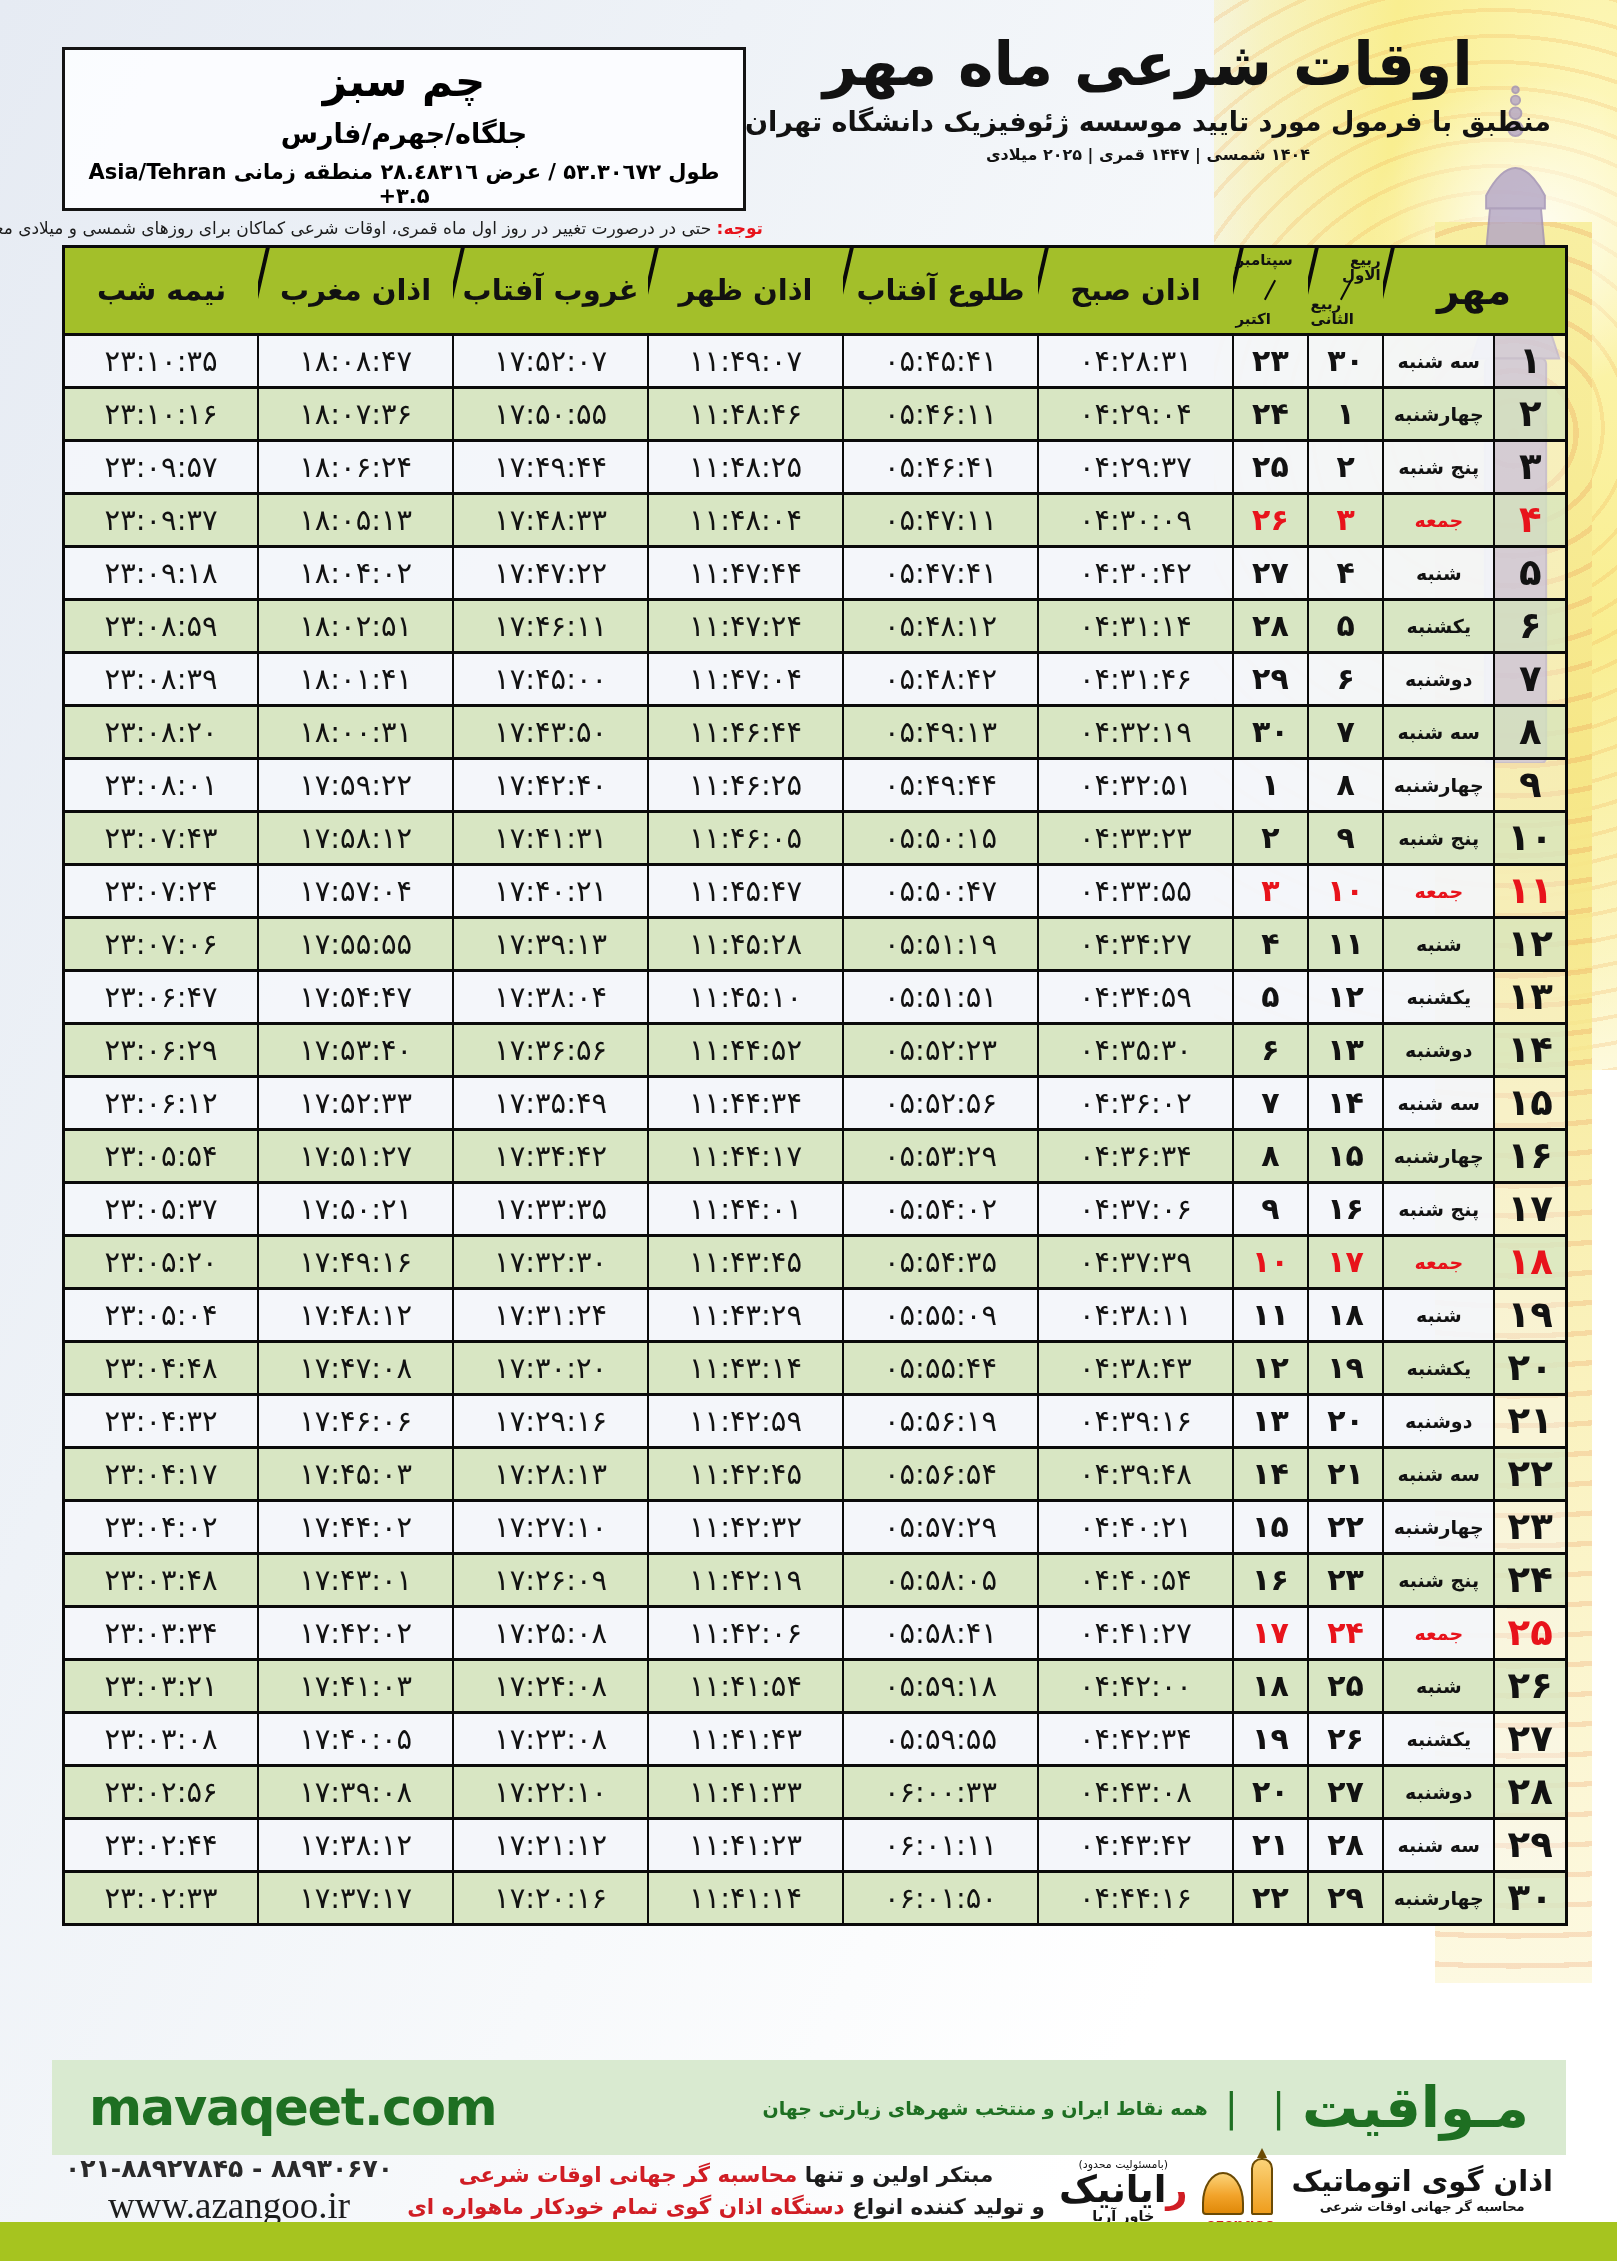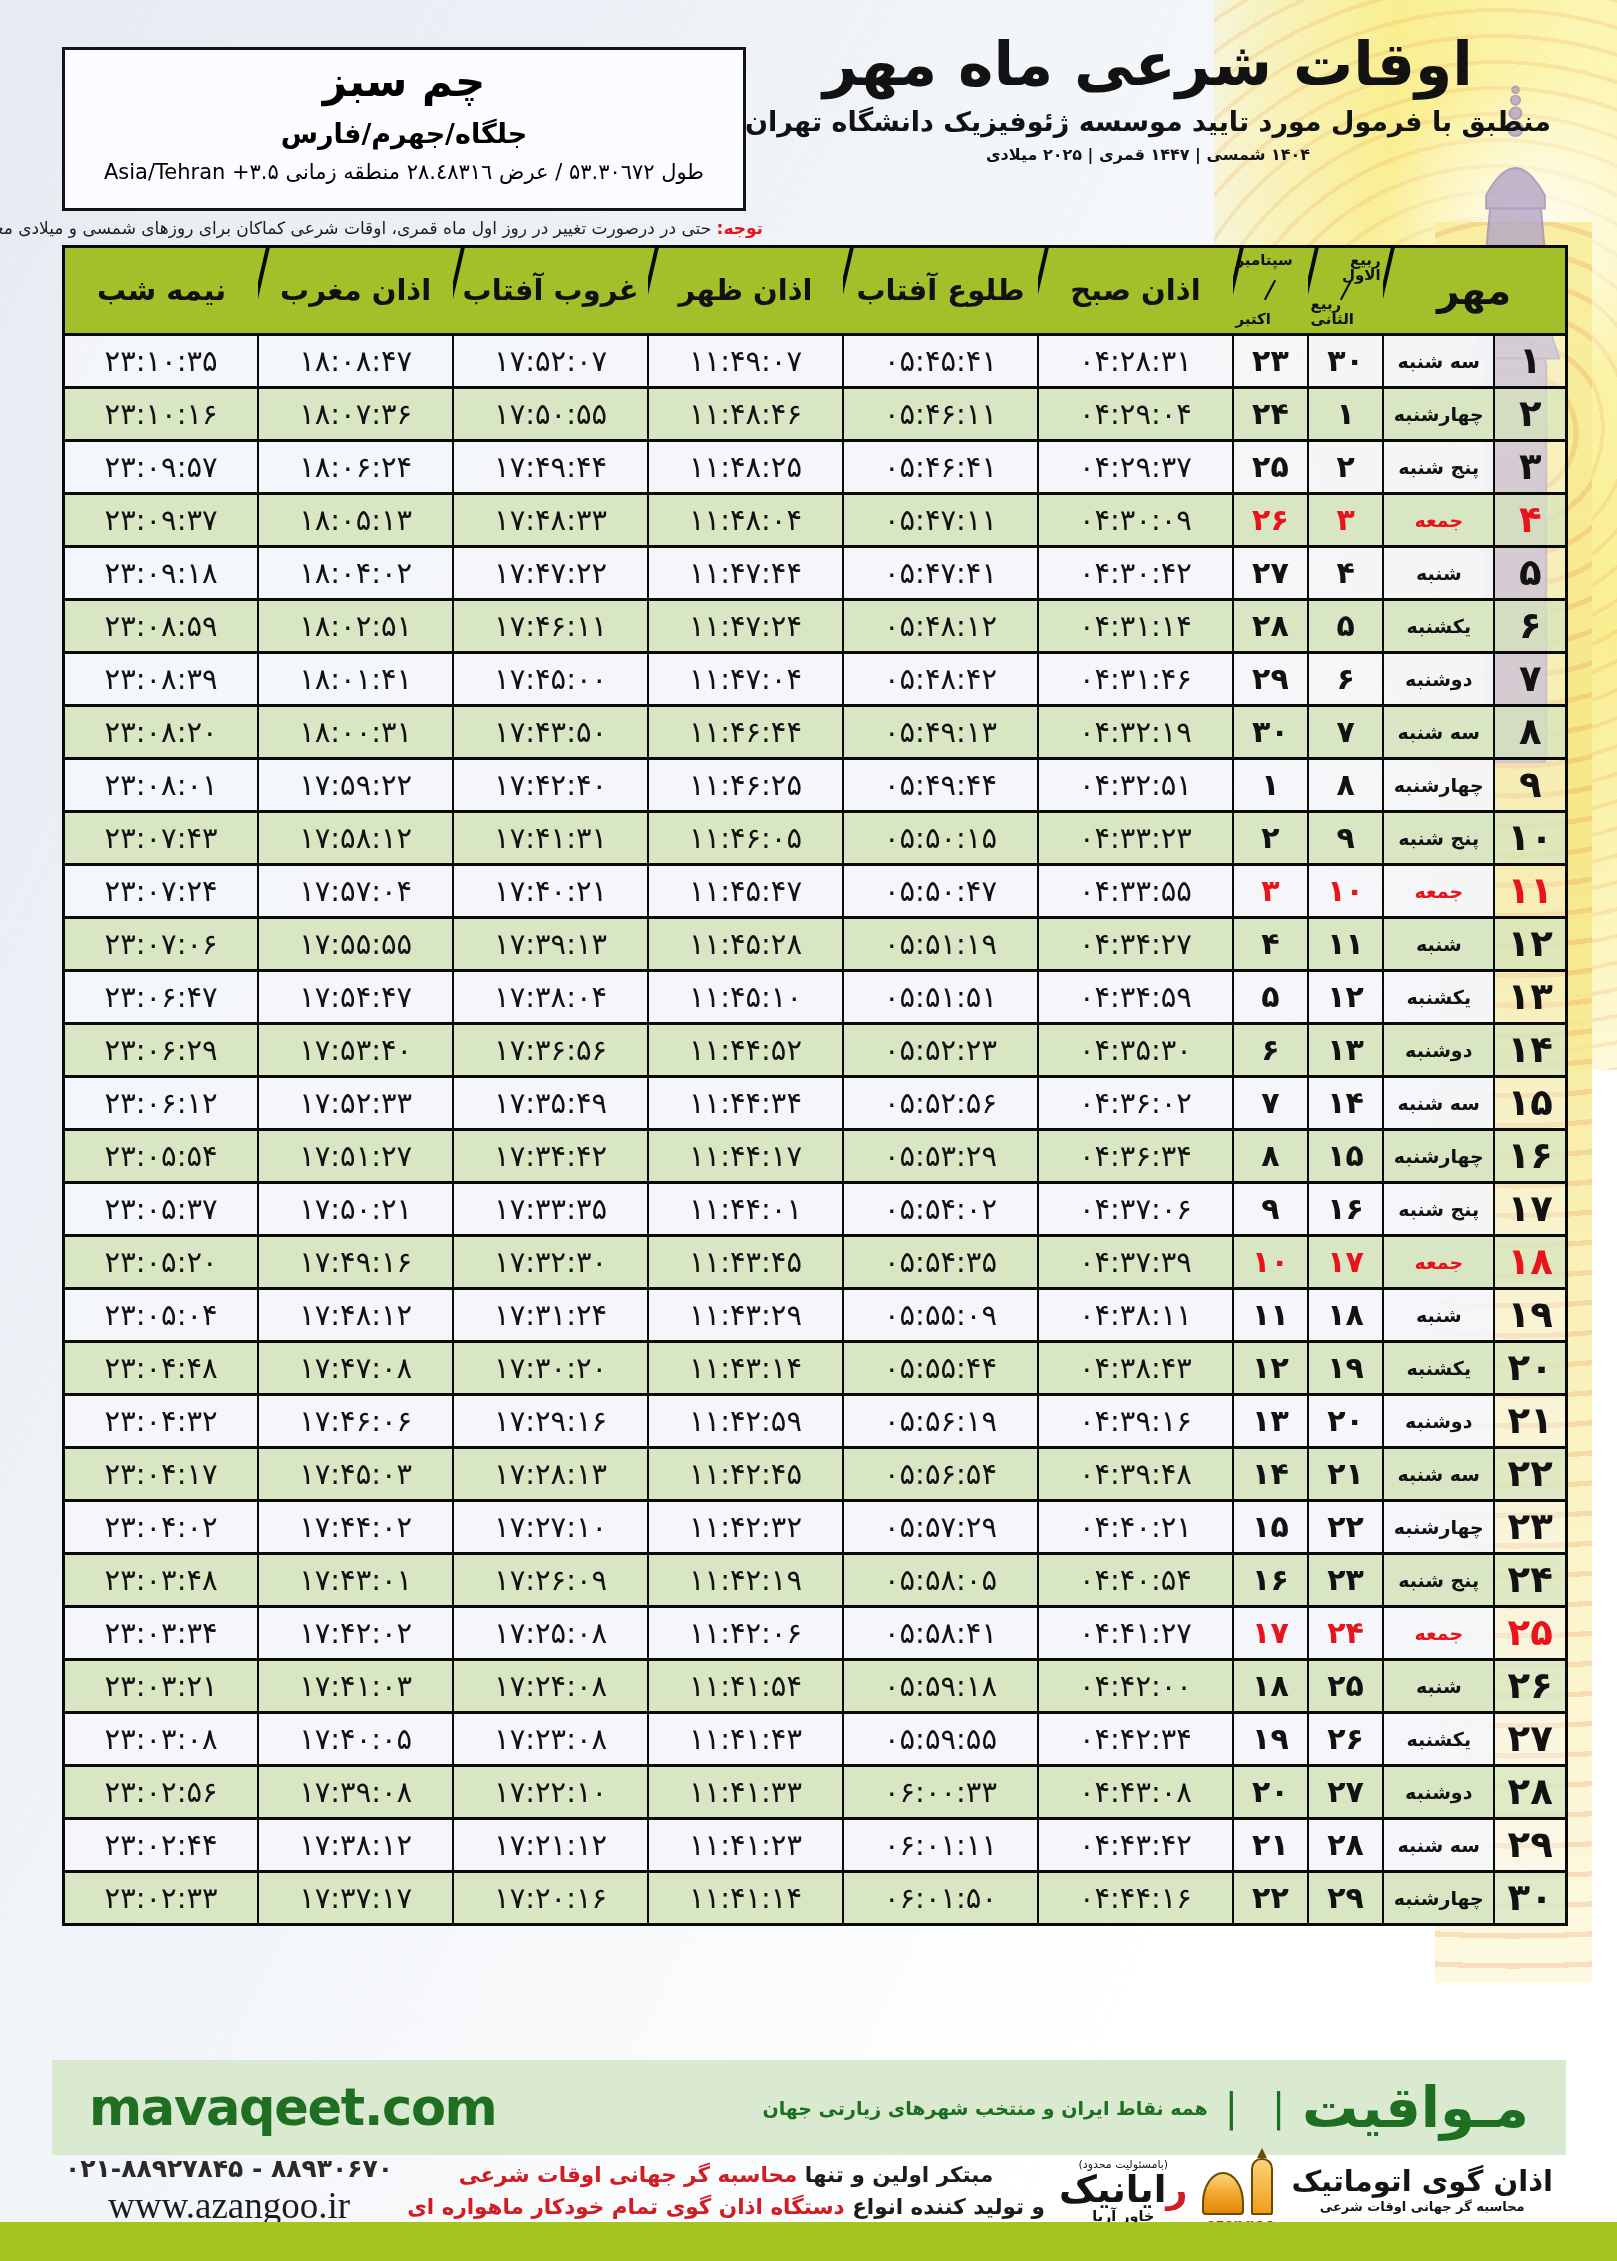--- a/index.html
+++ b/index.html
@@ -33,21 +33,21 @@
   .title-main{ font-size:60px; font-weight:bold; line-height:1.15; }
   .title-sub{ font-size:27px; font-weight:bold; margin-top:6.5px; }
   .title-cal{ font-size:16px; margin-top:8px; font-weight:bold; }
   .locbox{
     position:absolute; top:47px; left:62px; width:684px; height:164px; z-index:2;
     border:3.9px solid #141414; background:rgba(252,253,255,.92);
     direction:rtl; text-align:center; padding-top:9px;
   }
   .loc-name{ font-size:42px; font-weight:bold; line-height:1.1; }
   .loc-region{ font-size:27px; font-weight:bold; margin-top:13px; }
-  .loc-coords{ font-size:21px; font-weight:normal; margin-top:10.4px; }
+  .loc-coords{ font-size:21px; font-weight:bold; margin-top:10.4px; }
   .note{
     position:absolute; top:218px; left:62px; width:701px; z-index:2;
     direction:rtl; font-size:17px; color:#1c1c1c; white-space:nowrap;
   }
   .note b{ color:#e8131b; font-weight:bold; }
   
   table.ptable{
     position:absolute; top:245px; left:62px; width:1506px; z-index:1;
     border-collapse:collapse; direction:rtl; table-layout:fixed;
     border:3.9px solid #0a0a0a;

